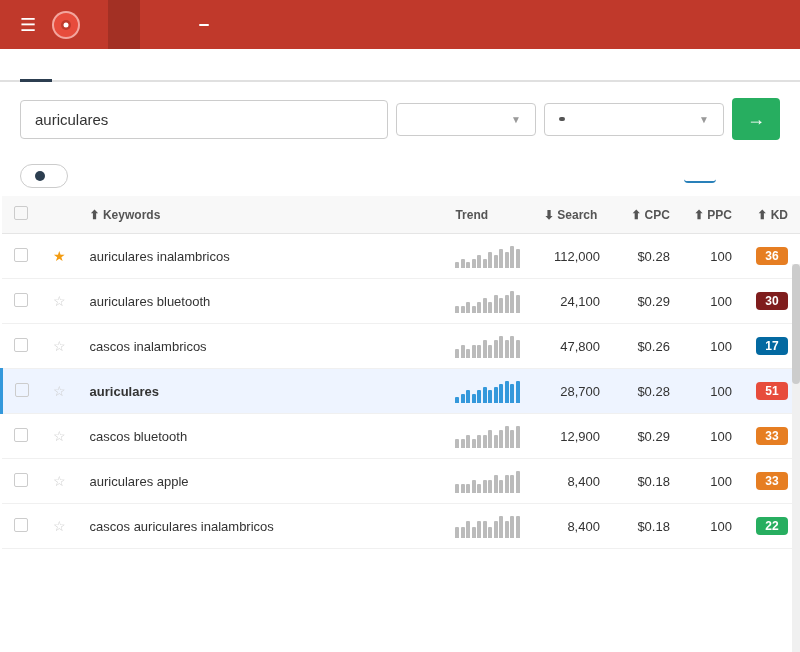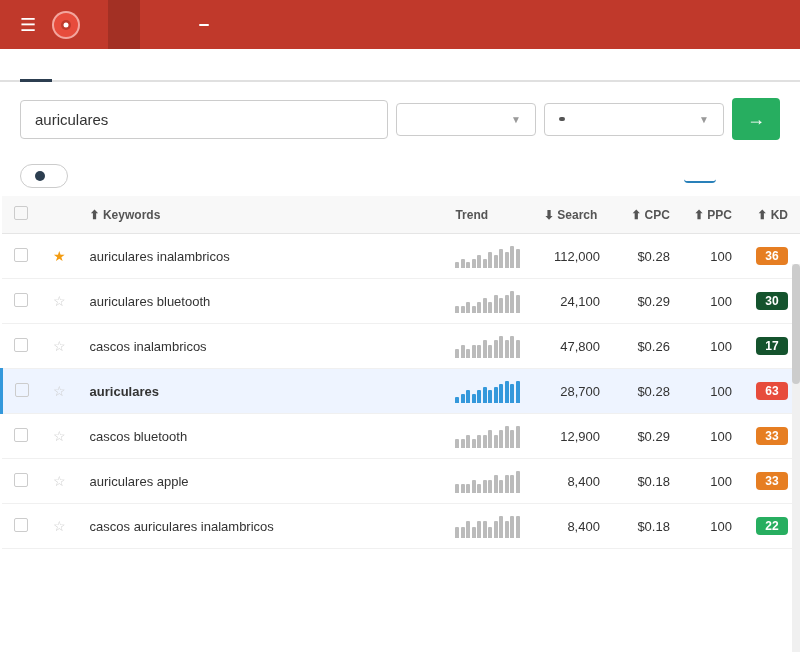--- a/index.html
+++ b/index.html
@@ -290,21 +290,21 @@
                 <div class="trend-bar" style="height:15px"></div>
                 <div class="trend-bar" style="height:18px"></div>
                 <div class="trend-bar" style="height:22px"></div>
                 <div class="trend-bar" style="height:18px"></div>
               </div>
     </td>
     <td class="search-col" style="text-align:right">24,100</td>
     <td class="cpc-col" style="text-align:right">$0.29</td>
     <td class="ppc-col" style="text-align:right">100</td>
     <td class="kd-col" style="text-align:right">
-      <span class="kd-badge" style="background:#14532d">30</span>
+      <span class="kd-badge" style="background:#7f1d1d">30</span>
     </td>
   </tr>
           <tr>
     <td class="cb-col">
       <span class="cb"></span>
     </td>
     <td class="star-col">
       <span class="star-icon ">☆</span>
     </td>
     <td class="keyword-col" style="">cascos inalambricos</td>
@@ -321,21 +321,21 @@
                 <div class="trend-bar" style="height:22px"></div>
                 <div class="trend-bar" style="height:18px"></div>
                 <div class="trend-bar" style="height:22px"></div>
                 <div class="trend-bar" style="height:18px"></div>
               </div>
     </td>
     <td class="search-col" style="text-align:right">47,800</td>
     <td class="cpc-col" style="text-align:right">$0.26</td>
     <td class="ppc-col" style="text-align:right">100</td>
     <td class="kd-col" style="text-align:right">
-      <span class="kd-badge" style="background:#14532d">17</span>
+      <span class="kd-badge" style="background:#0369a1">17</span>
     </td>
   </tr>
           <tr class="selected">
     <td class="cb-col">
       <span class="cb"></span>
     </td>
     <td class="star-col">
       <span class="star-icon ">☆</span>
     </td>
     <td class="keyword-col" style="font-weight:700">auriculares</td>
@@ -352,21 +352,21 @@
                 <div class="trend-bar blue" style="height:19px"></div>
                 <div class="trend-bar blue" style="height:22px"></div>
                 <div class="trend-bar blue" style="height:19px"></div>
                 <div class="trend-bar blue" style="height:22px"></div>
               </div>
     </td>
     <td class="search-col" style="text-align:right">28,700</td>
     <td class="cpc-col" style="text-align:right">$0.28</td>
     <td class="ppc-col" style="text-align:right">100</td>
     <td class="kd-col" style="text-align:right">
-      <span class="kd-badge" style="background:#e74c3c">63</span>
+      <span class="kd-badge" style="background:#e74c3c">51</span>
     </td>
   </tr>
           <tr>
     <td class="cb-col">
       <span class="cb"></span>
     </td>
     <td class="star-col">
       <span class="star-icon ">☆</span>
     </td>
     <td class="keyword-col" style="">cascos bluetooth</td>

